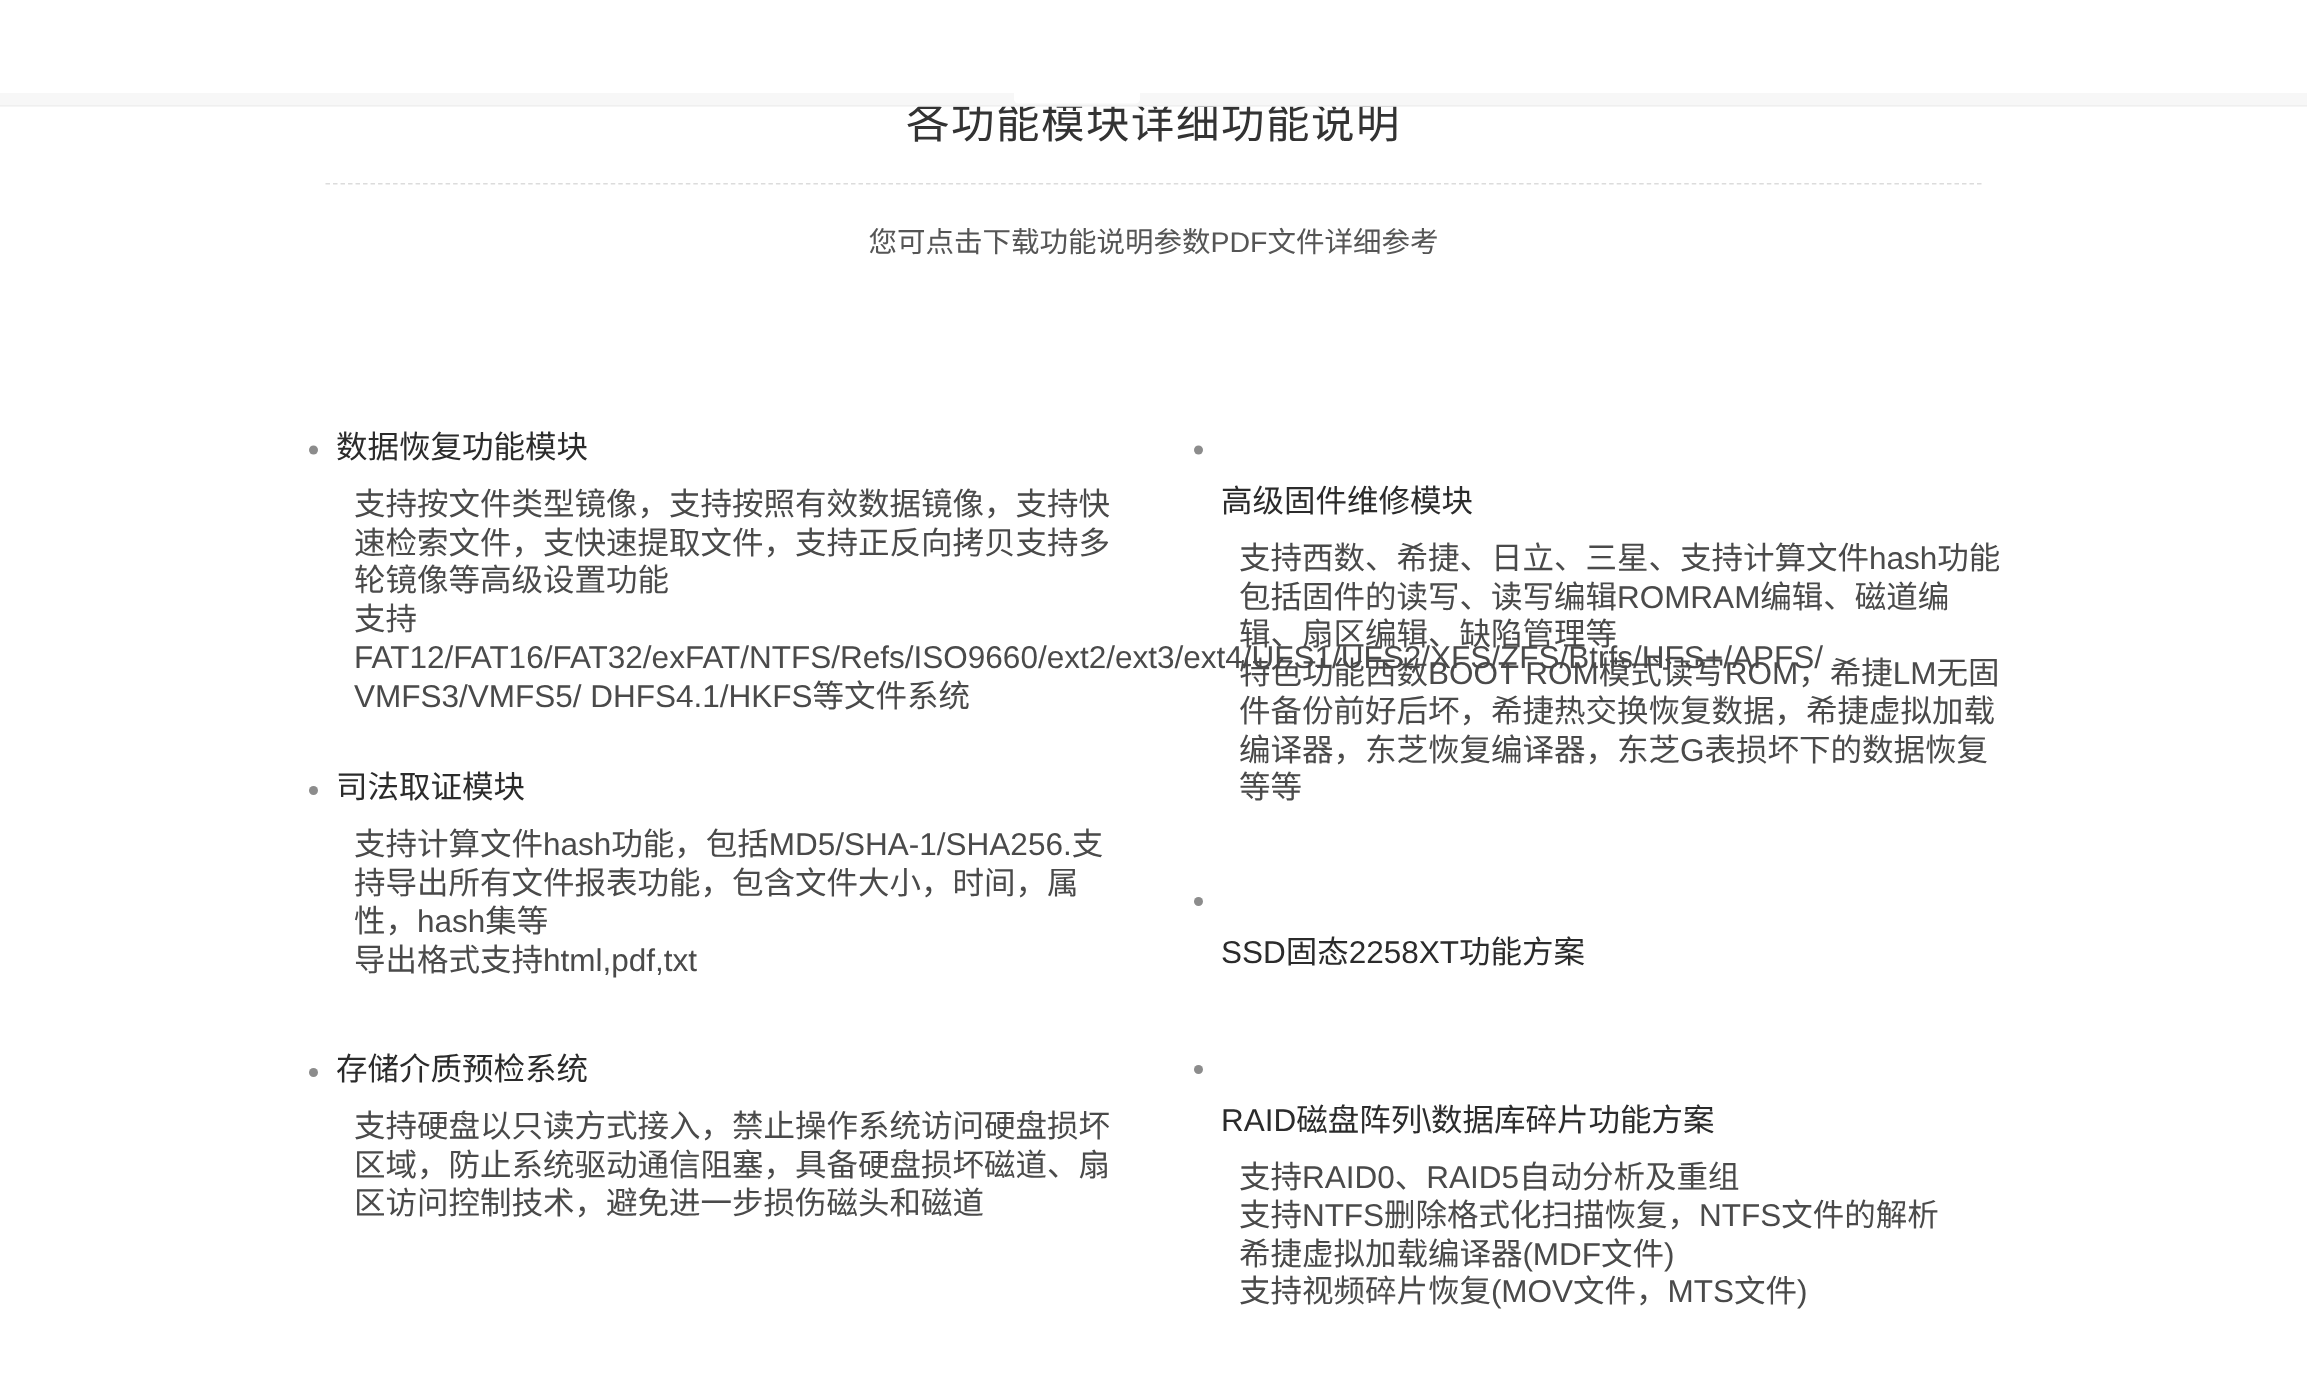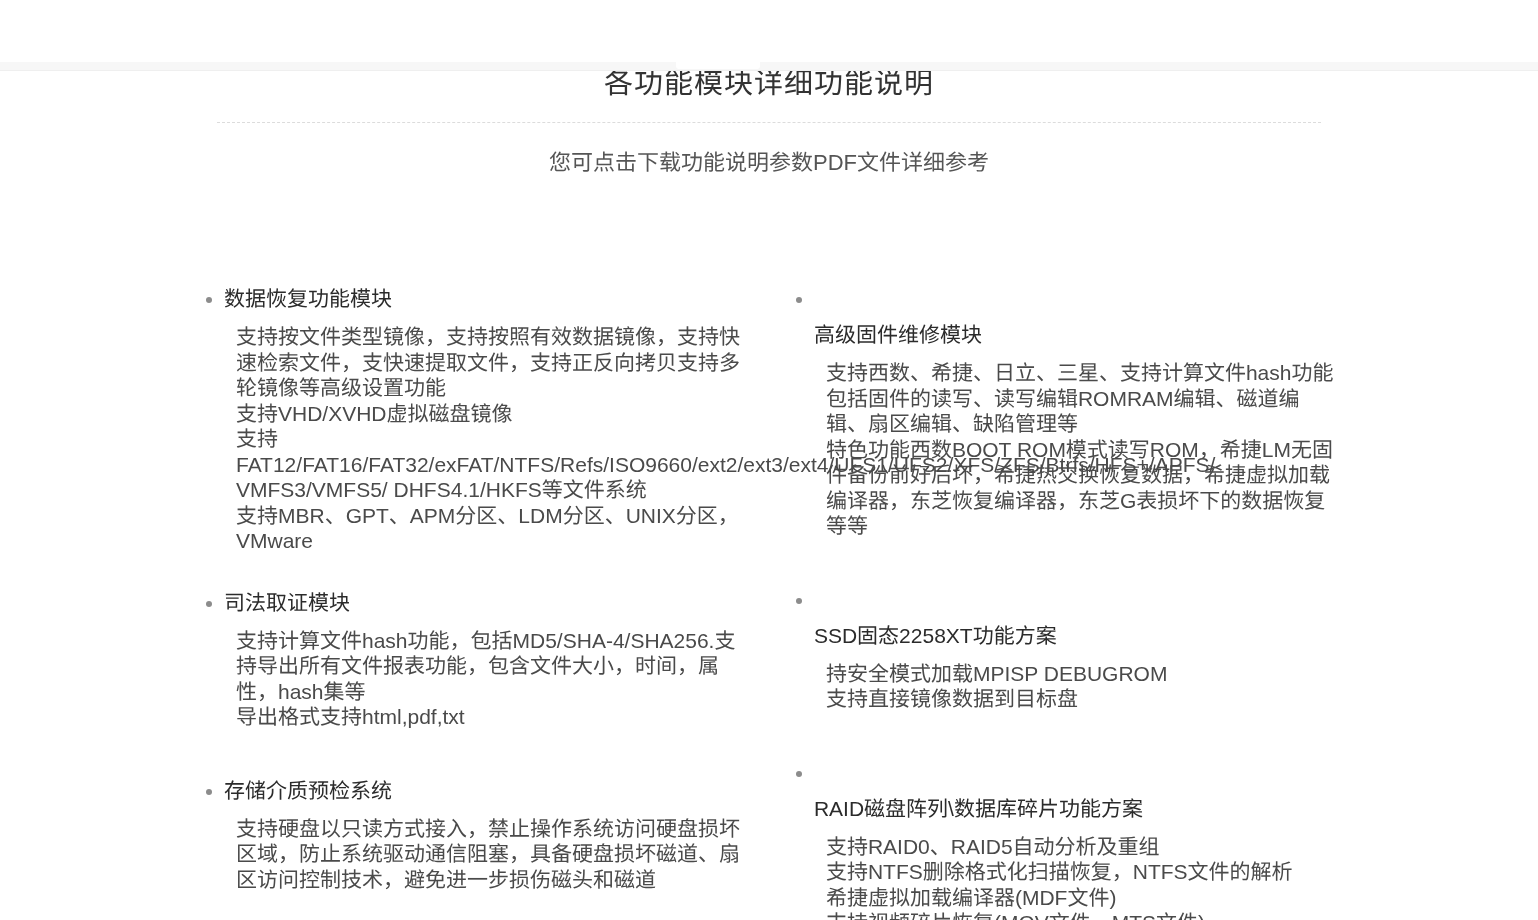--- a/index.html
+++ b/index.html
@@ -53,21 +53,21 @@
   }
   .title-rule {
     width: 1104px;
     height: 1px;
     margin: 18px auto 0 auto;
     border-top: 1px dashed #dcdcdc;
   }
   .subtitle {
     margin-top: 26px;
     text-align: center;
-    font-size: 22px;
+    font-size: 19px;
     color: #555555;
     line-height: 26px;
   }
   .columns {
     position: absolute;
     top: 222px;
     left: 0;
     width: 1534px;
     display: flex;
     box-sizing: border-box;
@@ -143,33 +143,31 @@
 
     <div class="col col-left">
 
       <div class="module">
         <div class="module-head">
           <span class="bullet"></span>
           <span class="module-title">数据恢复功能模块</span>
         </div>
         <div class="module-body">
           <span class="line">支持按文件类型镜像，支持按照有效数据镜像，支持快速检索文件，支快速提取文件，支持正反向拷贝支持多轮镜像等高级设置功能</span>
-          <span class="line">支持VHD/XVHD虚拟磁盘镜像</span>
           <span class="line">支持FAT12/FAT16/FAT32/exFAT/NTFS/Refs/ISO9660/ext2/ext3/ext4/UFS1/UFS2/XFS/ZFS/Btrfs/HFS+/APFS/ VMFS3/VMFS5/ DHFS4.1/HKFS等文件系统</span>
-          <span class="line">支持MBR、GPT、APM分区、LDM分区、UNIX分区，VMware</span>
         </div>
       </div>
 
       <div class="module gap-lg">
         <div class="module-head">
           <span class="bullet"></span>
           <span class="module-title">司法取证模块</span>
         </div>
         <div class="module-body">
-          <span class="line">支持计算文件hash功能，包括MD5/SHA-4/SHA256.支持导出所有文件报表功能，包含文件大小，时间，属性，hash集等</span>
+          <span class="line">支持计算文件hash功能，包括MD5/SHA-1/SHA256.支持导出所有文件报表功能，包含文件大小，时间，属性，hash集等</span>
           <span class="line">导出格式支持html,pdf,txt</span>
         </div>
       </div>
 
       <div class="module">
         <div class="module-head">
           <span class="bullet"></span>
           <span class="module-title">存储介质预检系统</span>
         </div>
         <div class="module-body">
@@ -190,24 +188,20 @@
           <span class="line">支持西数、希捷、日立、三星、支持计算文件hash功能</span>
           <span class="line">包括固件的读写、读写编辑ROMRAM编辑、磁道编辑、扇区编辑、缺陷管理等</span>
           <span class="line">特色功能西数BOOT ROM模式读写ROM，希捷LM无固件备份前好后坏，希捷热交换恢复数据，希捷虚拟加载编译器，东芝恢复编译器，东芝G表损坏下的数据恢复等等</span>
         </div>
       </div>
 
       <div class="module gap-lg">
         <div class="module-head">
           <span class="bullet"></span>
           <span class="module-title">SSD固态2258XT功能方案</span>
-        </div>
-        <div class="module-body">
-          <span class="line">持安全模式加载MPISP DEBUGROM</span>
-          <span class="line">支持直接镜像数据到目标盘</span>
         </div>
       </div>
 
       <div class="module">
         <div class="module-head">
           <span class="bullet"></span>
           <span class="module-title">RAID磁盘阵列\数据库碎片功能方案</span>
         </div>
         <div class="module-body">
           <span class="line">支持RAID0、RAID5自动分析及重组</span>

